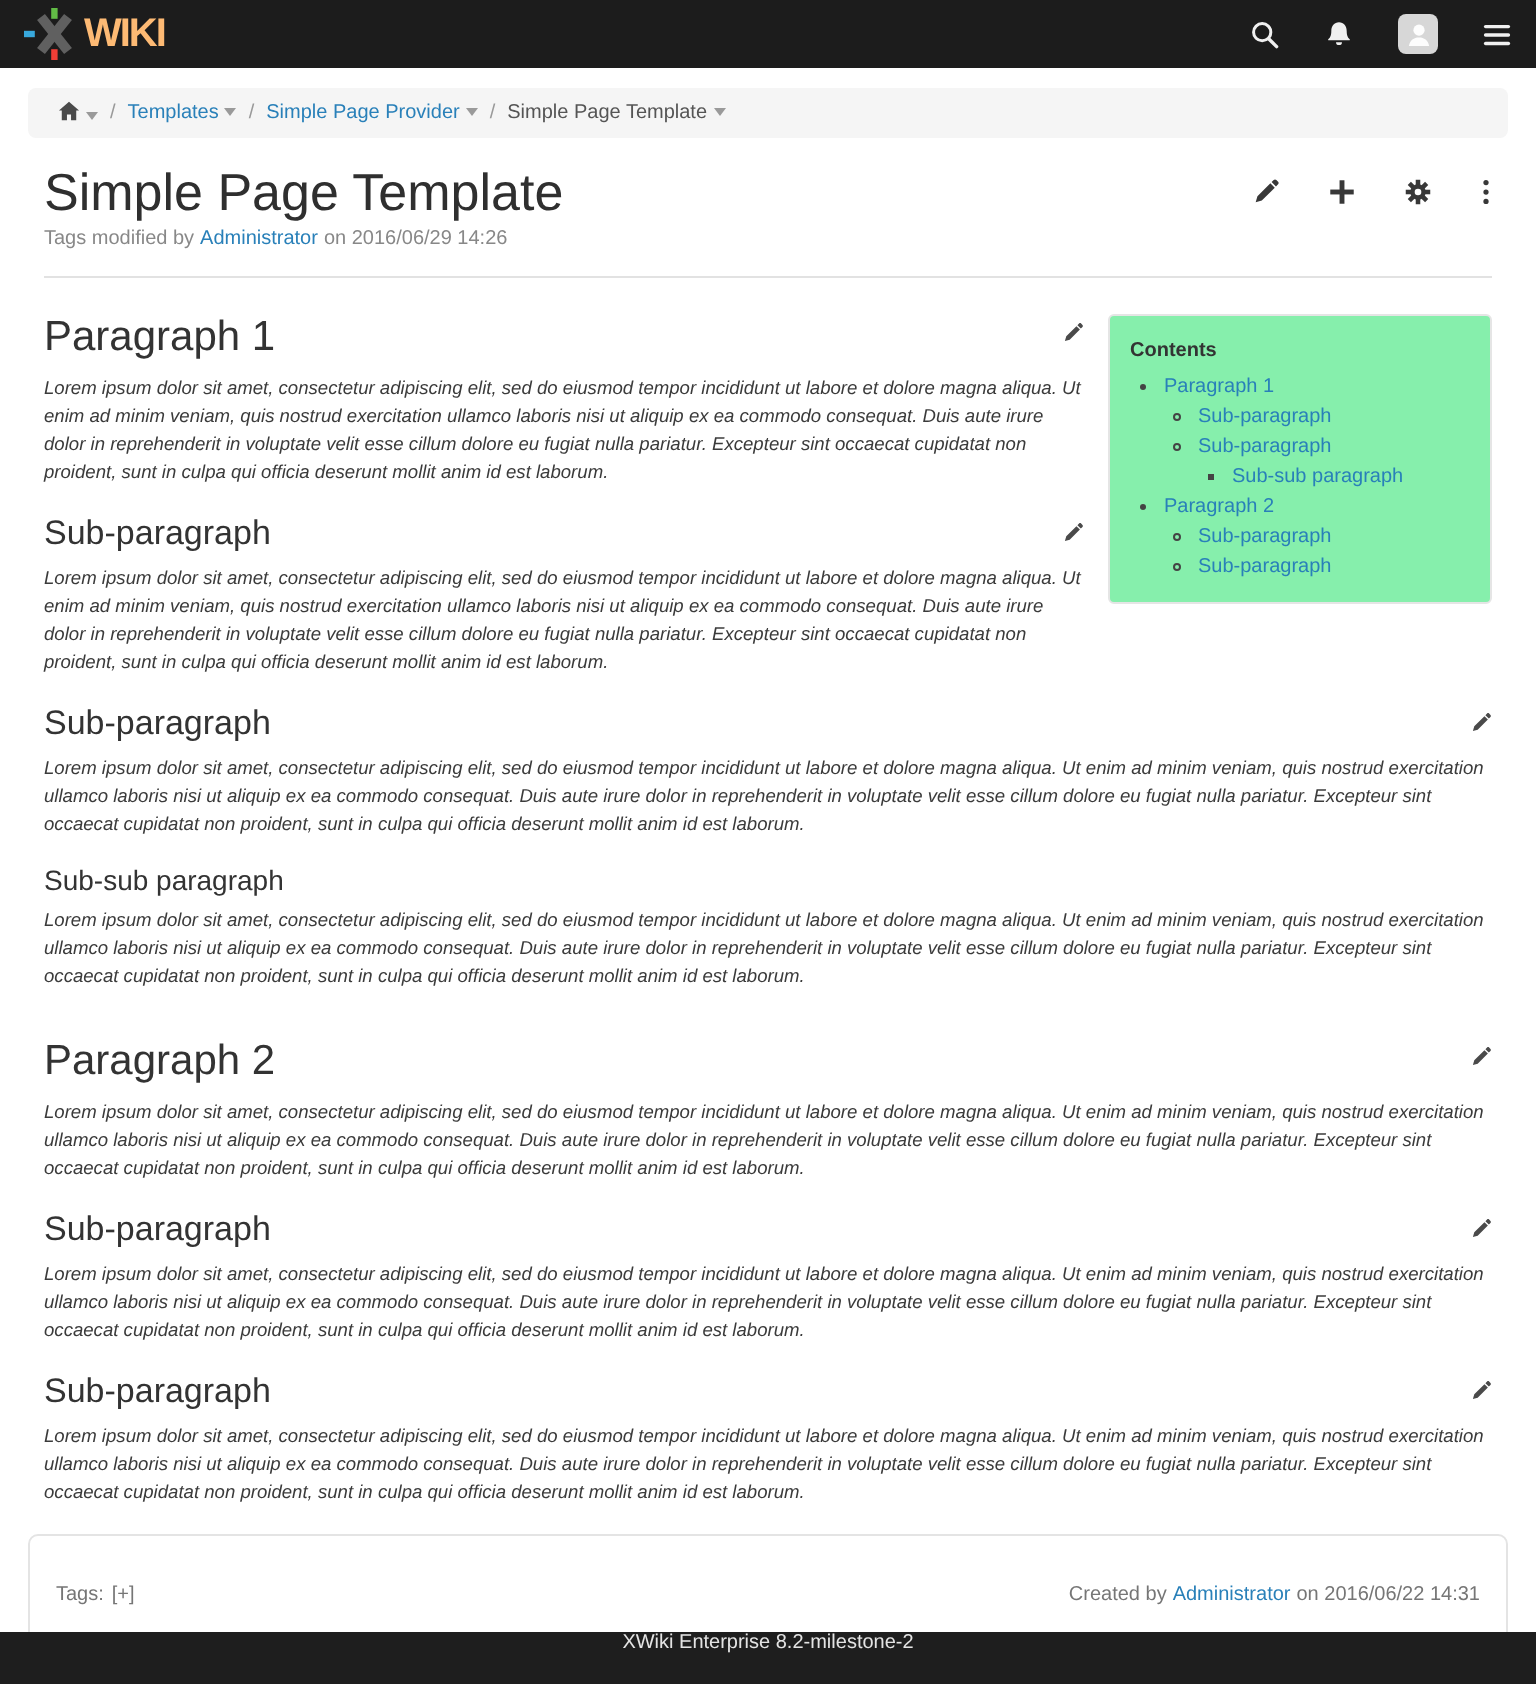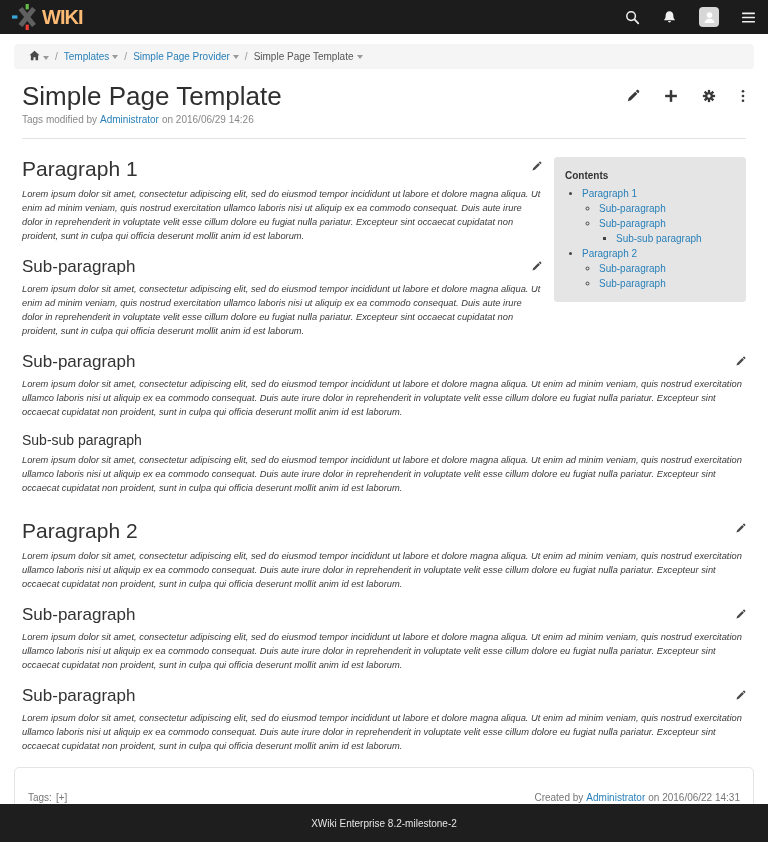--- a/index.html
+++ b/index.html
@@ -50,21 +50,21 @@
   .pa-icon { width:14px; height:14px; color:#383838; cursor:pointer; }
   .pa-icon.kebab { width:6px; }
   .modified { font-size:10px; color:#888; margin-top:3px; display:flex; gap:3px; }
   .modified a { color:#2980b9; }
   hr.title-rule { border:none; border-top:1px solid #e2e2e2; margin-top:13px; }
 
   
   .doc-body { padding-top:18px; font-size:9.3px; line-height:14px; color:#3b3b3b; }
   .toc-box {
     float:right; width:192px; margin:0 0 12px 12px;
-    background:#e5e5e5; border:1px solid #e5e5e5; border-radius:3px;
+    background:#86efac; border:1px solid #e5e5e5; border-radius:3px;
     padding:10px 10px; font-size:10px;
   }
   .toc-title { font-weight:bold; color:#333; line-height:15px; margin-bottom:3px; }
   .toc-box ul { margin-left:17px; }
   .toc-box li { line-height:15px; color:#444; }
   .toc-box a { color:#2980b9; cursor:pointer; }
   ul.toc-l1 { list-style-type:disc; }
   ul.toc-l2 { list-style-type:circle; }
   ul.toc-l3 { list-style-type:square; }
 
@@ -86,23 +86,23 @@
     padding:24px 13px; font-size:10px; color:#767676;
     display:flex; align-items:center; justify-content:space-between;
   }
   .tags-line { display:flex; gap:4px; }
   .tags-add { color:#767676; cursor:pointer; }
   .created-line { display:flex; gap:3px; }
   .created-line a { color:#2980b9; }
 
   
   .bottombar {
-    position:absolute; left:0; right:0; bottom:0; height:38px;
+    position:absolute; left:0; right:0; bottom:0; height:26px;
     background:#1e1e1e; color:#e4e4e4; font-size:10px;
-    display:flex; align-items:center; justify-content:center;
+    display:flex; align-items:flex-start; justify-content:center;
   }
 </style>
 </head>
 <body>
 
 <svg width="0" height="0" style="position:absolute">
   <defs>
     <symbol id="i-search" viewBox="0 0 16 16">
       <circle cx="6.5" cy="6.5" r="4.6" fill="none" stroke="currentColor" stroke-width="1.6"></circle>
       <line x1="10.1" y1="10.1" x2="14.2" y2="14.2" stroke="currentColor" stroke-width="1.8" stroke-linecap="round"></line>

